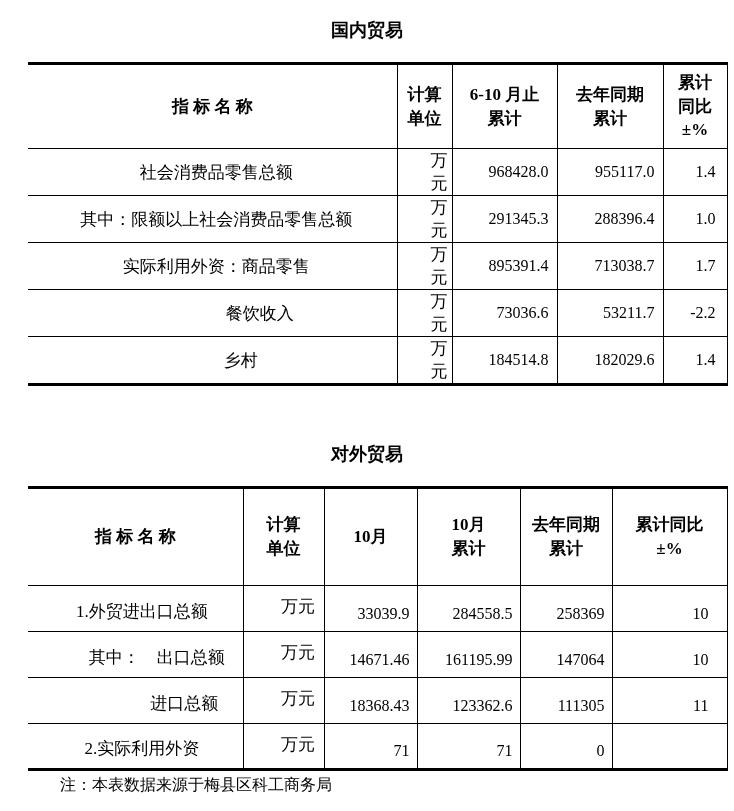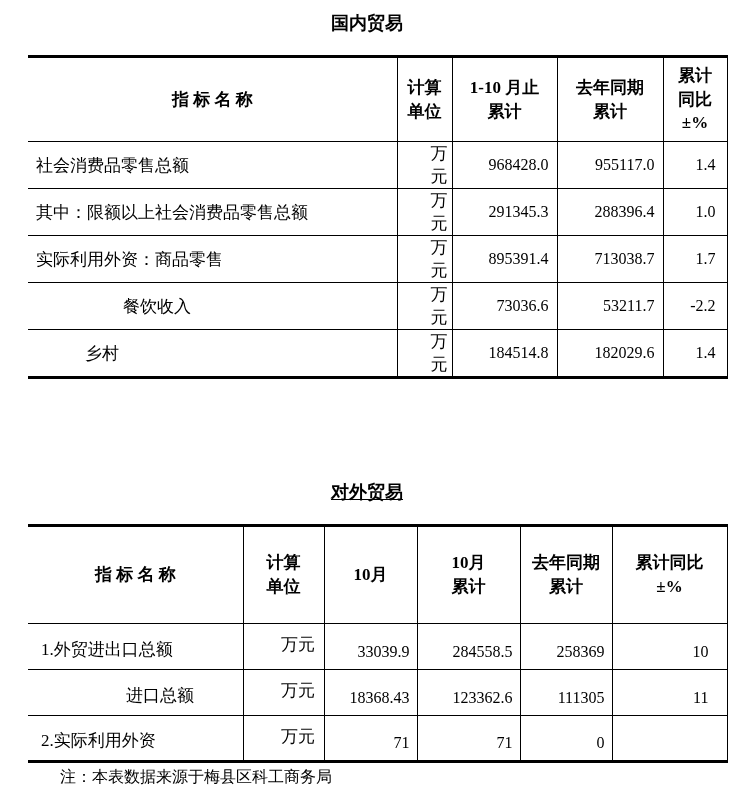--- a/index.html
+++ b/index.html
@@ -11,22 +11,22 @@
     font-family: "Liberation Serif", "DejaVu Serif", serif;
     overflow: hidden;
   }
   .doc-title {
     margin: 0;
     text-align: center;
     font-size: 18px;
     font-weight: 700;
     line-height: 24px;
   }
-  #title-domestic { padding-top: 11px; }
-  #title-foreign  { margin-top: 101px; text-decoration: underline; }
+  #title-domestic { padding-top: 18px; }
+  #title-foreign  { margin-top: 56px; }
 
   table {
     border-collapse: collapse;
     table-layout: fixed;
     width: 699px;
     margin-left: 28px;
     border-top: 3px solid #000;
     border-bottom: 3px solid #000;
   }
   #table-domestic { margin-top: 20px; }
@@ -50,21 +50,21 @@
     white-space: pre-line;
     line-height: 1.4;
   }
   #table-domestic thead tr { height: 85px; }
   #table-domestic tbody tr { height: 38px; }
   #table-foreign  thead tr { height: 98px; }
   #table-foreign  tbody tr { height: 46px; }
 
   td.label {
     font-size: 17px;
-    text-align: left;
+    text-align: center;
     padding-left: 8px;
     vertical-align: middle;
     white-space: nowrap;
   }
   td.unit {
     font-size: 17px;
     text-align: center;
     vertical-align: middle;
     padding-left: 29px;
   }
@@ -104,21 +104,21 @@
         <col style="width:55px">
         <col style="width:105px">
         <col style="width:106px">
         <col style="width:64px">
     </colgroup>
     <thead>
       <tr>
         <th>指 标 名 称</th>
         <th>计算
 单位</th>
-        <th>1-10 月止
+        <th>6-10 月止
 累计</th>
         <th>去年同期
 累计</th>
         <th>累计
 同比
 ±%</th>
       </tr>
     </thead>
     <tbody>
       <tr>
@@ -187,20 +187,28 @@
     <tbody>
       <tr>
         <td class="label">1.外贸进出口总额</td>
         <td class="unit">万元</td>
         <td class="num">33039.9</td>
         <td class="num">284558.5</td>
         <td class="num">258369</td>
         <td class="num yoy">10</td>
       </tr>
       <tr>
+        <td class="label ind-f-sub">其中：　出口总额</td>
+        <td class="unit">万元</td>
+        <td class="num">14671.46</td>
+        <td class="num">161195.99</td>
+        <td class="num">147064</td>
+        <td class="num yoy">10</td>
+      </tr>
+      <tr>
         <td class="label ind-f-sub2">进口总额</td>
         <td class="unit">万元</td>
         <td class="num">18368.43</td>
         <td class="num">123362.6</td>
         <td class="num">111305</td>
         <td class="num yoy">11</td>
       </tr>
       <tr>
         <td class="label">2.实际利用外资</td>
         <td class="unit">万元</td>

